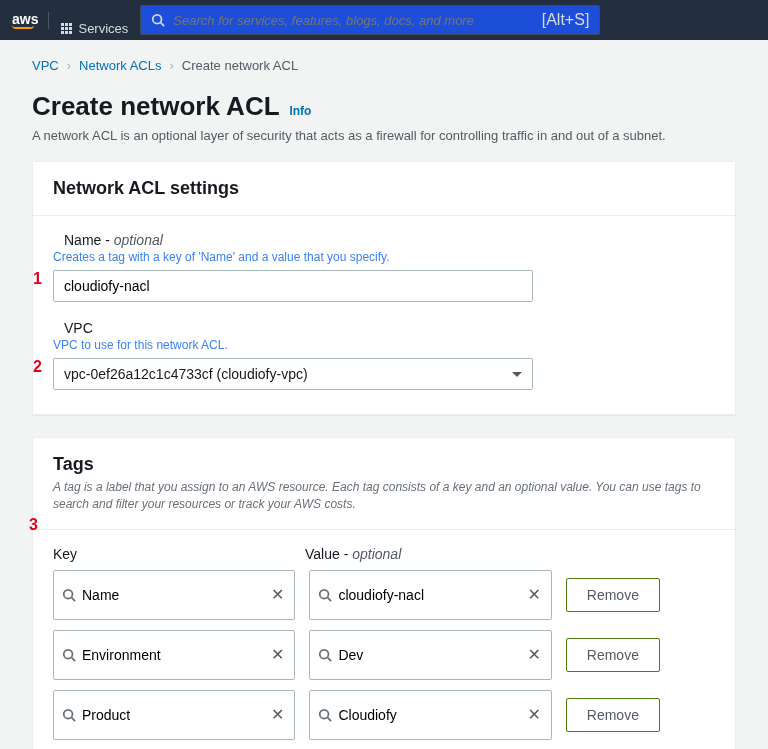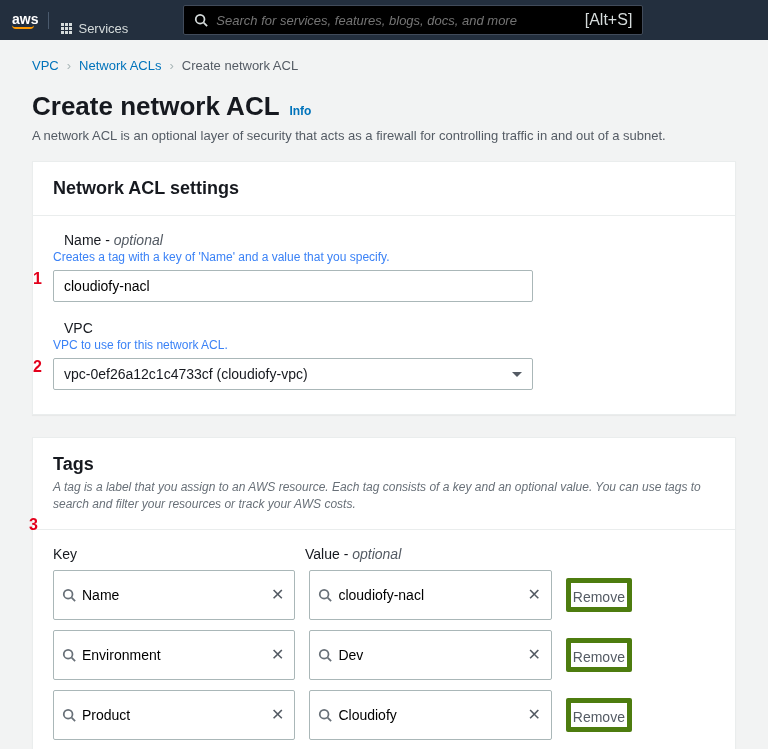--- a/index.html
+++ b/index.html
@@ -39,30 +39,29 @@
       font-size: 13px;
       cursor: pointer;
       margin-top: 17px;
     }
     .grid-icon {
       display:grid; grid-template-columns:repeat(3,3px); grid-template-rows:repeat(3,3px); gap:1px;
     }
     .grid-icon i { background:#d5dbdb; width:3px; height:3px; display:block;}
     .searchbar {
       flex:1;
-      background:#000000;
+      background:#1d4ed8;
       border:1px solid #414b5a;
       border-radius:2px;
       height:30px;
       display:flex;
       align-items:center;
       padding:0 10px;
       gap:8px;
       max-width:460px;
-      margin-left:43px;
     }
     .searchbar input {
       background:transparent; border:none; outline:none; color:#aab7b8; font-style:italic; font-size:13px; flex:1;
     }
     .search-shortcut { color:#d5dbdb; font-size:16px; }
     .search-icon-svg { width:14px; height:14px; }
     
     .breadcrumbs {
       padding: 18px 32px 8px 32px;
       font-size:13px;
@@ -116,21 +115,21 @@
     .tags-grid-head > div { flex:0 0 238px; font-size:14px;}
     .tag-row { display:flex; gap:14px; margin-bottom:10px; align-items:center;}
     .tag-input-wrap {
       flex:0 0 238px;
       display:flex; align-items:center; border:1px solid #aab7b8; border-radius:2px; padding:0 8px; height:50px; background:#fff;
     }
     .tag-input-wrap input { border:none; outline:none; flex:1; font-size:14px; padding:0 6px;}
     .mini-search { width:14px;height:14px; flex-shrink:0;}
     .clear-x { cursor:pointer; color:#545b64; font-size:16px; padding:0 2px;}
     .btn {
-      border:5px solid #4d7c0f; background:#fff; border-radius:2px; padding:6px 2px; font-size:14px; cursor:pointer; font-weight:700; color:#545b64; height:34px;
+      border:1px solid #4d7c0f; background:#fff; border-radius:2px; padding:6px 20px; font-size:14px; cursor:pointer; font-weight:700; color:#545b64; height:34px;
     }
     .add-tag-btn { margin-top:6px;}
     .tag-limit { color:#687078; font-size:12px; margin-top:6px;}
     .red-marker {
       position:absolute; color:#e3001b; font-weight:800; font-size:16px; font-family:Arial, sans-serif;
     }
   </style>
 </head>
 <body>
 

